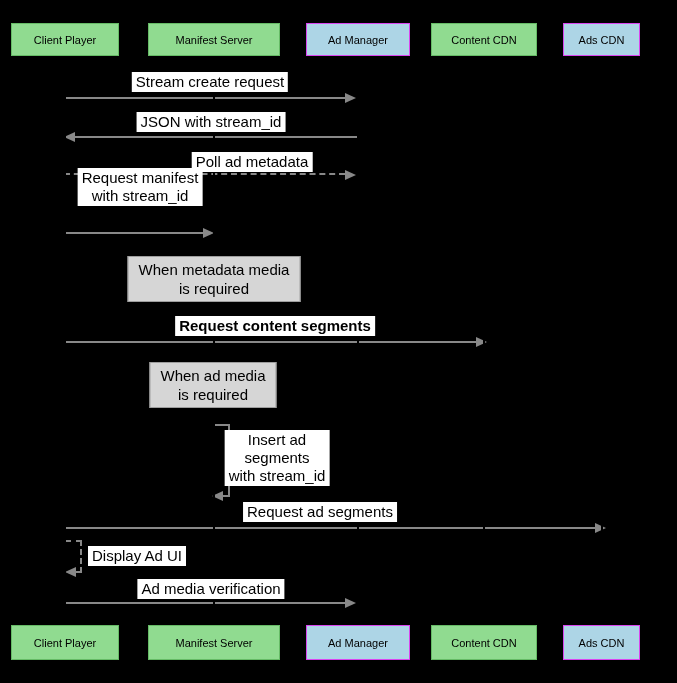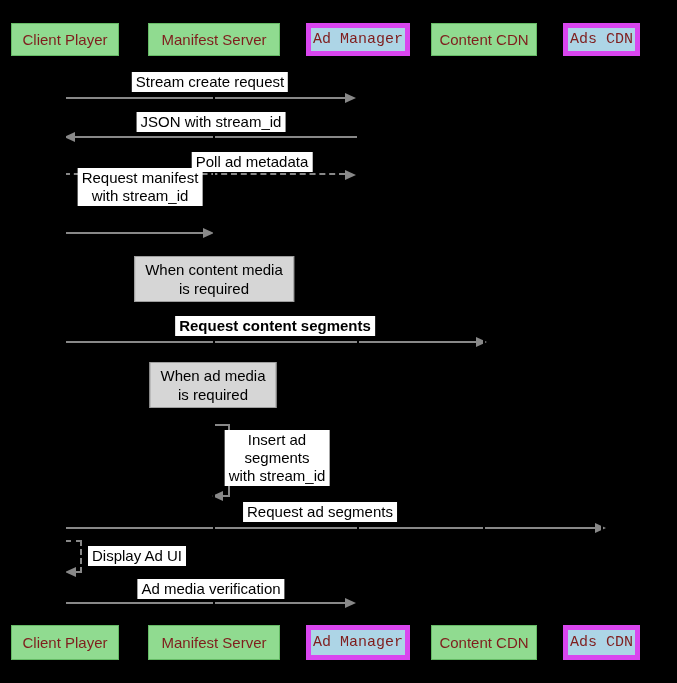--- a/index.html
+++ b/index.html
@@ -3,25 +3,25 @@
 <meta charset="utf-8">
 <style>
   html,body{margin:0;padding:0;background:#000;}
   .canvas{
     position:relative;width:677px;height:683px;background:#000000;
     font-family:"Liberation Sans","DejaVu Sans",sans-serif;overflow:hidden;
   }
   .actor{
     position:absolute;height:33px;box-sizing:border-box;z-index:10;
     display:flex;align-items:center;justify-content:center;
-    font-size:15px;color:#7f1d1d;
+    font-size:11px;color:#000000;
   }
   .actor.bottom{height:35px;}
   .actor.green{background:#90DB90;border:1px solid #66BB66;}
-  .actor.blue{background:#ADD5E6;border:5px solid #d946ef;font-family:Liberation Mono, monospace;}
+  .actor.blue{background:#ADD5E6;border:1px solid #d946ef;}
   .lifeline{position:absolute;width:2px;background:#000000;top:56px;height:569px;z-index:5;}
   .line-h{position:absolute;height:2px;background:#888888;z-index:3;}
   .line-v{position:absolute;width:2px;background:#888888;z-index:3;}
   .dash-h{position:absolute;height:0;border-top:2px dashed #888888;z-index:3;}
   .dash-v{position:absolute;width:0;border-left:2px dashed #888888;z-index:3;}
   .head-r{position:absolute;width:0;height:0;z-index:4;
     border-top:5px solid transparent;border-bottom:5px solid transparent;border-left:11px solid #888888;}
   .head-l{position:absolute;width:0;height:0;z-index:4;
     border-top:5px solid transparent;border-bottom:5px solid transparent;border-right:11px solid #888888;}
   .msg-label{
@@ -63,21 +63,21 @@
 
   <div class="msg-label" style="left:210px;top:152px;margin-left:42px;">Poll ad metadata</div>
   <div class="dash-h" style="left:64px;top:173px;width:281px;"></div>
   <div class="head-r" style="left:345px;top:170px;"></div>
 
   <div class="msg-label" style="left:140px;top:168px;">Request manifest
 with stream_id</div>
   <div class="line-h" style="left:64px;top:232px;width:139px;"></div>
   <div class="head-r" style="left:203px;top:228px;"></div>
 
-  <div class="note" style="left:214px;top:256px;">When content media
+  <div class="note" style="left:214px;top:256px;">When metadata media
 is required</div>
 
   <div class="msg-label" style="left:275px;top:316px;font-weight:bold;">Request content segments</div>
   <div class="line-h" style="left:64px;top:341px;width:412px;"></div>
   <div class="head-r" style="left:476px;top:337px;"></div>
 
   <div class="note" style="left:213px;top:362px;">When ad media
 is required</div>
 
   <div class="line-h" style="left:213px;top:424px;width:17px;"></div>

